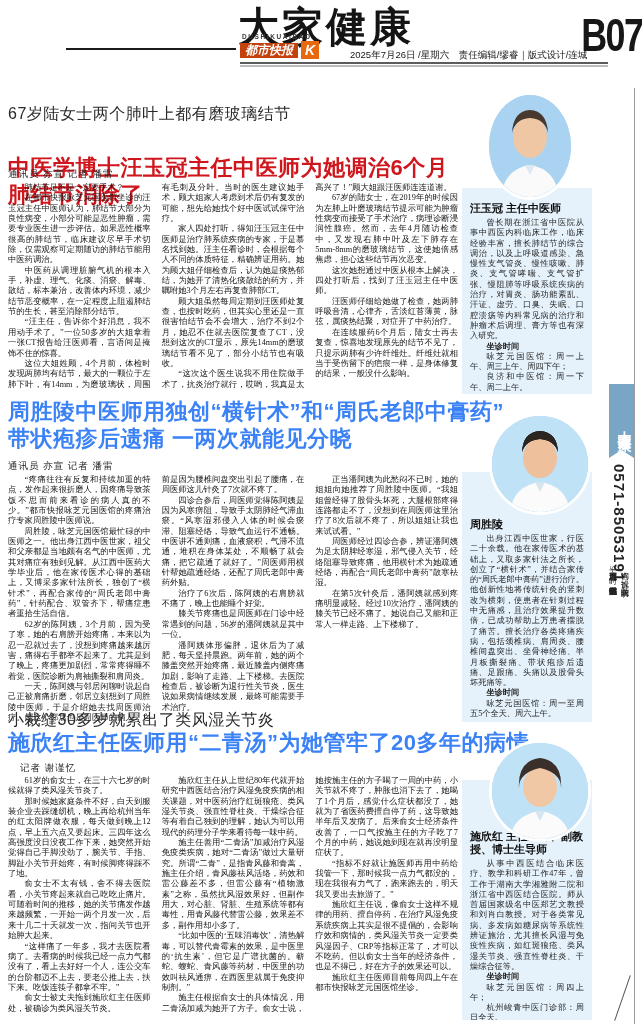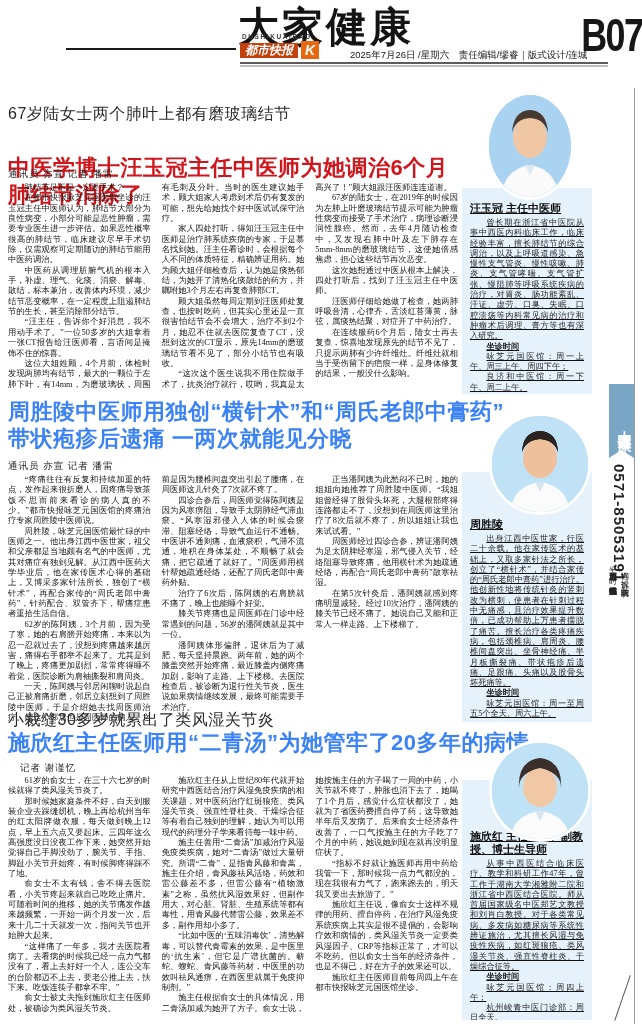--- a/index.html
+++ b/index.html
@@ -32,21 +32,21 @@
         font-weight:700;font-size:22px;line-height:27px;color:#3b82f6;letter-spacing:0.5px;}
   .headline.red{color:#d0161d;}
   .byline{position:absolute;left:8px;font-family:"Liberation Sans",sans-serif;
         font-size:9.5px;color:#222;letter-spacing:1px;}
   .body-cols{position:absolute;left:8px;width:450px;column-count:3;column-gap:11px;
         column-fill:auto;font-size:8.3px;line-height:10.35px;text-align:justify;
         color:#151515;overflow:hidden;}
   .body-cols p{margin:0;text-indent:2em;}
   
   .bio-card{position:absolute;left:462px;width:130px;background:#e6f2fb;box-sizing:border-box;
-        padding:12px 8px 6px;overflow:hidden;text-decoration:underline;}
+        padding:12px 8px 6px;overflow:hidden;}
   .doc-title{font-family:"Liberation Sans",sans-serif;font-weight:700;font-size:11px;
         line-height:13px;color:#101010;margin:0 0 3px;}
   .bio-text{font-size:8.2px;line-height:10.3px;color:#1f1f1f;text-align:justify;}
   .bio-text p{margin:0;text-indent:2em;}
   .sched-head{font-weight:700;}
   .photo{position:absolute;border:3px solid #fff;border-radius:50%;overflow:hidden;
         background:#a9d3f0;}
   .photo svg{display:block;}
   
   .side-rule{position:absolute;left:634px;top:88px;width:1px;height:936px;background:#9a9a9a;}

